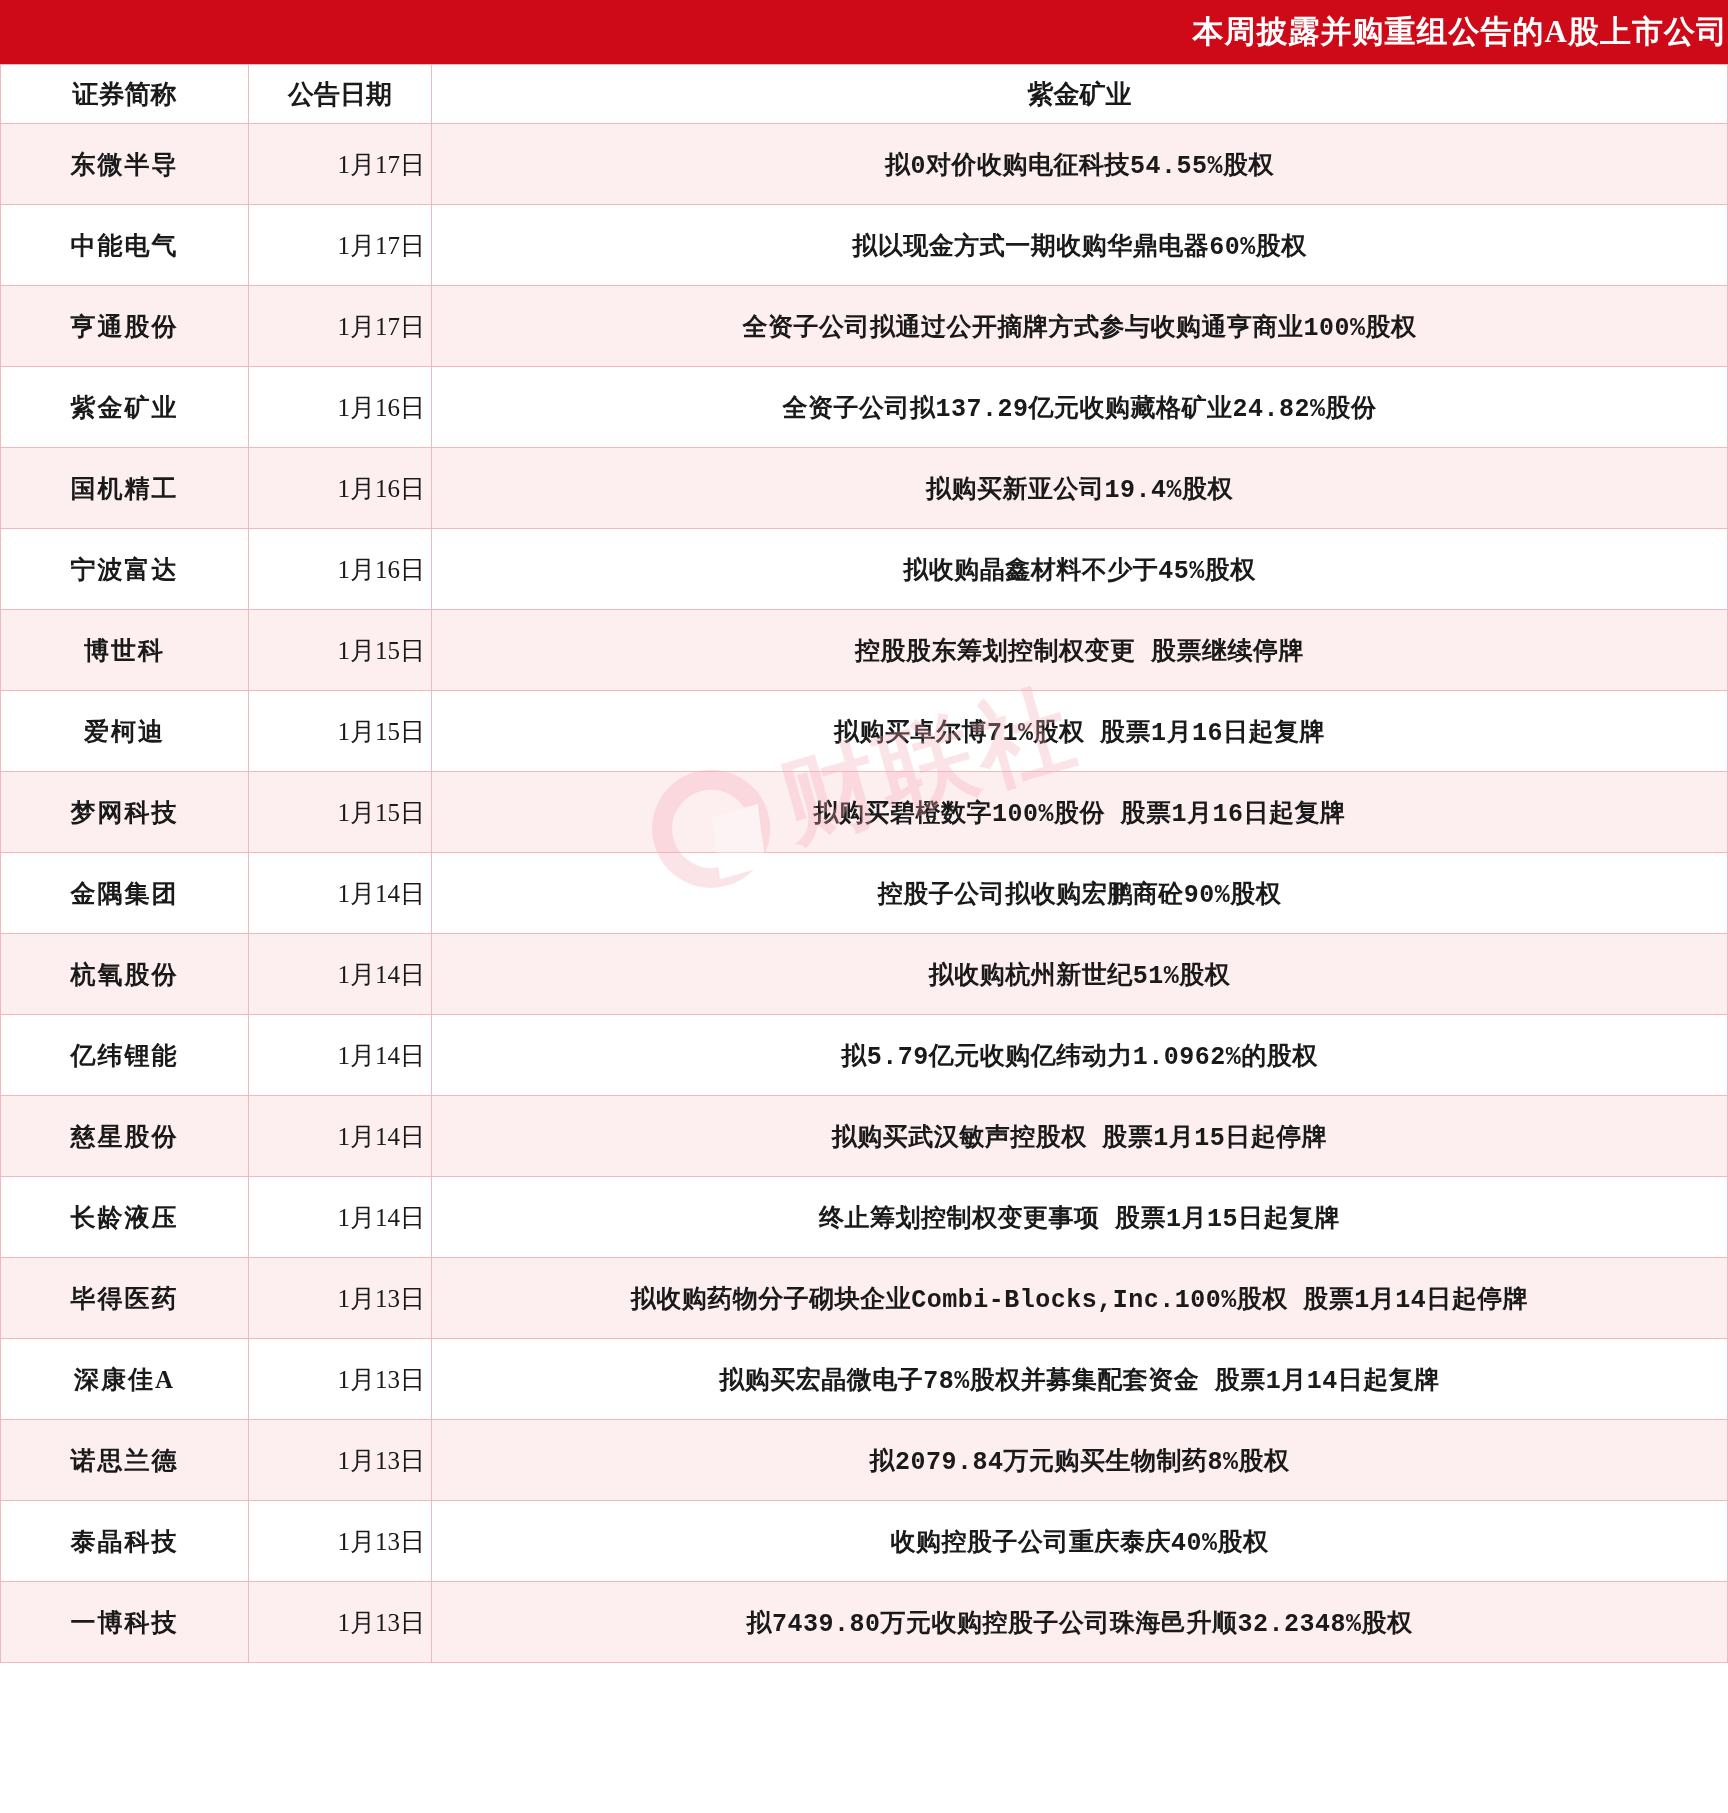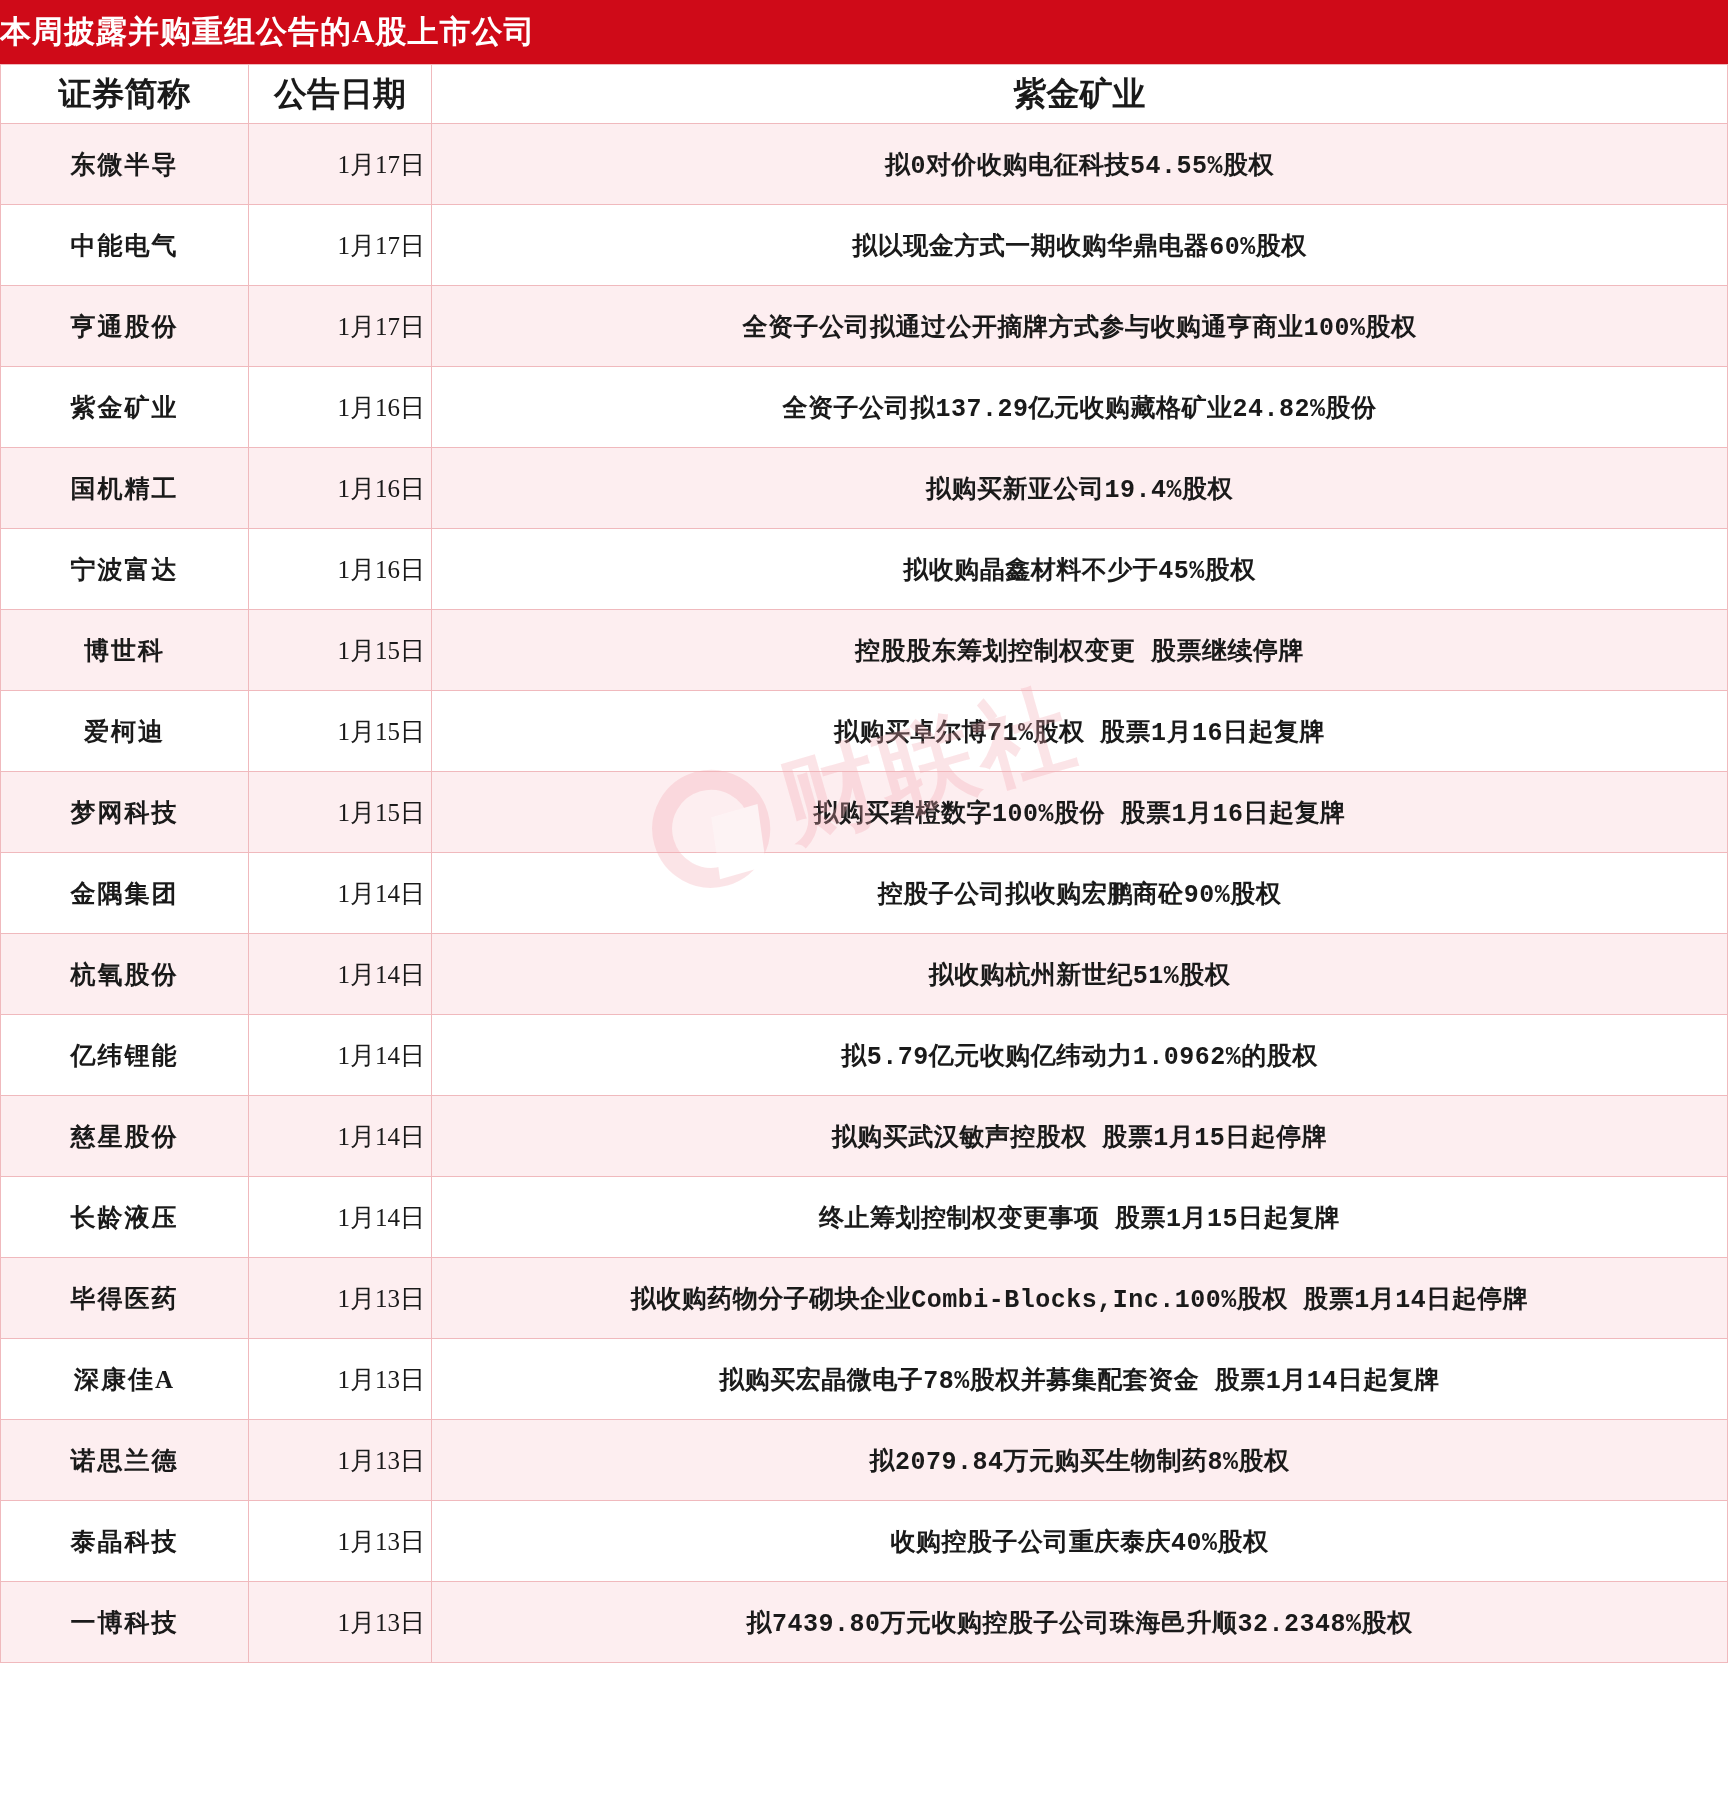--- a/index.html
+++ b/index.html
@@ -15,21 +15,21 @@
   .sheet {
     position: relative;
     width: 1728px;
     box-sizing: border-box;
     background: #ffffff;
     overflow: hidden;
   }
   .title-bar {
     background: #cf0a18;
     color: #ffffff;
-    text-align: left;
+    text-align: right;
     font-size: 31px;
     font-weight: bold;
     letter-spacing: 1px;
     height: 64px;
     line-height: 64px;
     white-space: nowrap;
   }
   table.data {
     width: 100%;
     border-collapse: collapse;
@@ -46,21 +46,21 @@
     vertical-align: middle;
     font-size: 25px;
     color: #1a1a1a;
     padding: 0 6px;
     height: 80px;
     white-space: nowrap;
     overflow: hidden;
   }
   table.data thead th {
     font-weight: bold;
-    font-size: 33px;
+    font-size: 26px;
     background: #ffffff;
     height: 58px;
   }
   table.data tbody tr:nth-child(odd) td {
     background: #fdeef0;
   }
   table.data tbody tr:nth-child(even) td {
     background: #ffffff;
   }
   table.data tbody td.name {

